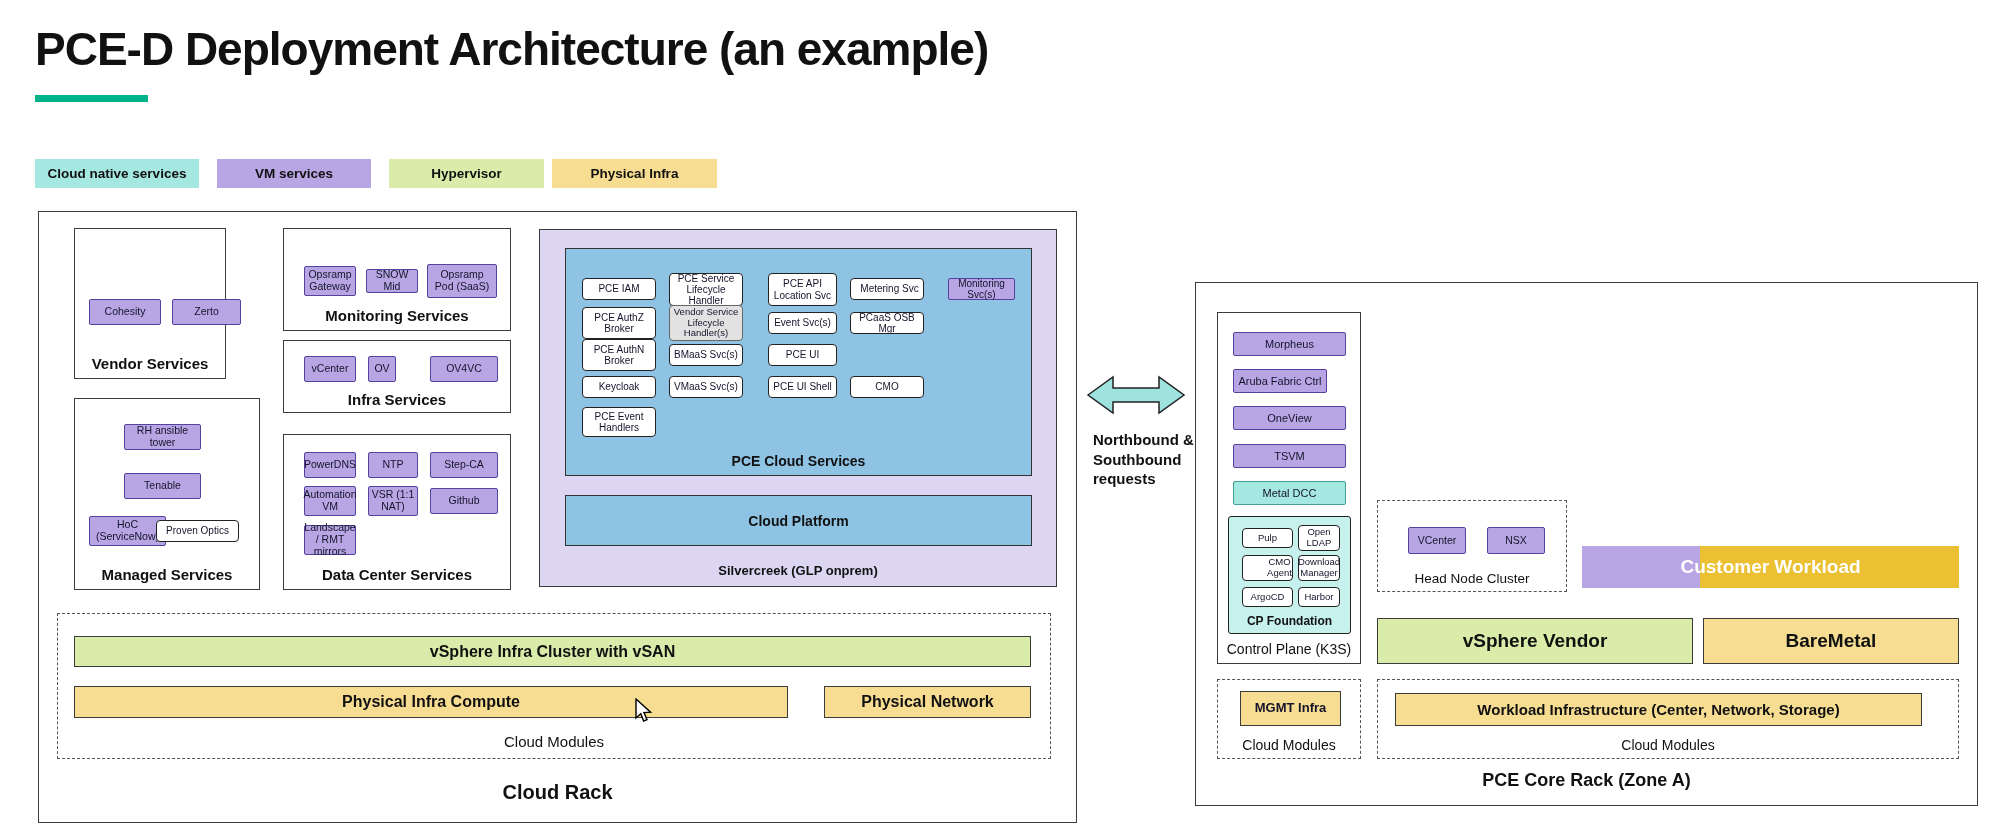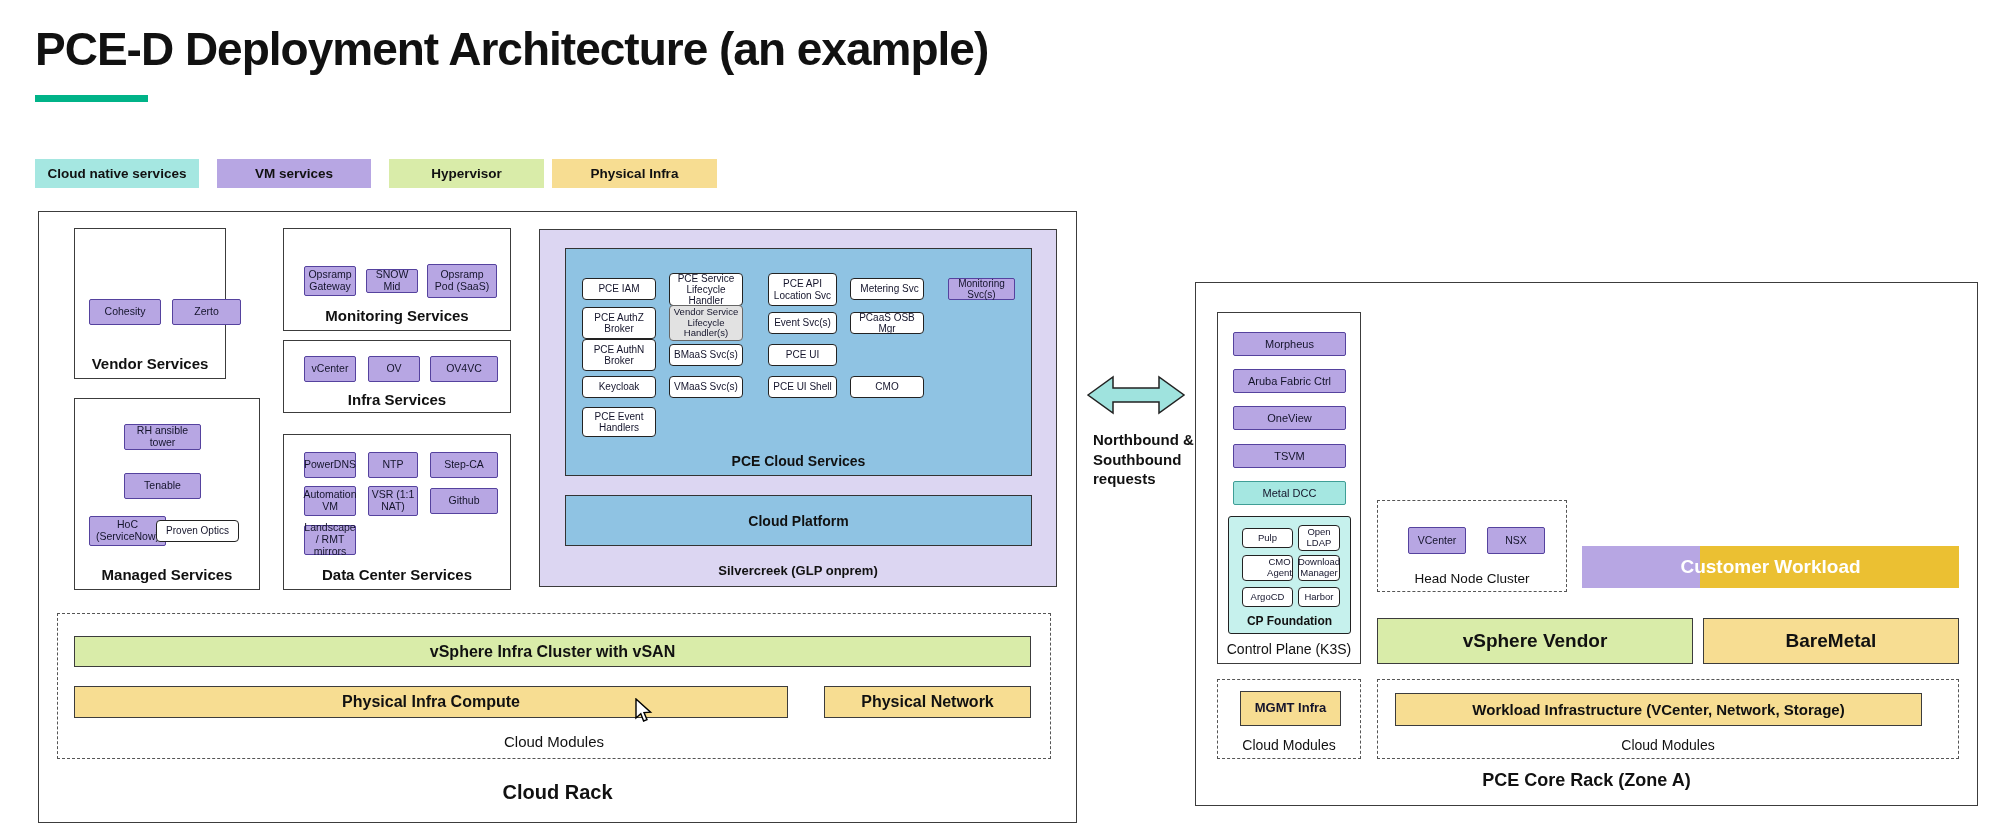--- a/index.html
+++ b/index.html
@@ -47,21 +47,21 @@
 
     <div class="box" style="left:244px;top:16px;width:228px;height:103px;">
       <div class="chip purple" style="left:20px;top:37px;width:52px;height:30px;">Opsramp Gateway</div>
       <div class="chip purple" style="left:82px;top:40px;width:52px;height:24px;">SNOW Mid</div>
       <div class="chip purple" style="left:143px;top:35px;width:70px;height:34px;">Opsramp Pod (SaaS)</div>
       <div class="grouplabel">Monitoring Services</div>
     </div>
 
     <div class="box" style="left:244px;top:128px;width:228px;height:73px;">
       <div class="chip purple" style="left:20px;top:15px;width:52px;height:26px;">vCenter</div>
-      <div class="chip purple" style="left:84px;top:15px;width:52px;height:26px;">OV</div>
+      <div class="chip purple" style="left:84px;top:15px;width:28px;height:26px;">OV</div>
       <div class="chip purple" style="left:146px;top:15px;width:68px;height:26px;">OV4VC</div>
       <div class="grouplabel" style="bottom:4px;">Infra Services</div>
     </div>
 
     <div class="box" style="left:35px;top:186px;width:186px;height:192px;">
       <div class="chip purple" style="left:49px;top:25px;width:77px;height:26px;">RH ansible tower</div>
       <div class="chip purple" style="left:49px;top:74px;width:77px;height:26px;">Tenable</div>
       <div class="chip purple" style="left:14px;top:117px;width:77px;height:30px;">HoC (ServiceNow)</div>
       <div class="chip whitec" style="left:81px;top:121px;width:83px;height:22px;z-index:2;">Proven Optics</div>
       <div class="grouplabel">Managed Services</div>
@@ -123,21 +123,21 @@
 
   <svg class="abs" style="left:1086px;top:372px;" width="100" height="46" viewBox="0 0 100 46">
     <polygon points="2,23 27,5 27,16 73,16 73,5 98,23 73,41 73,30 27,30 27,41" fill="#9fe3de" stroke="#222" stroke-width="1.5"></polygon>
   </svg>
   <div class="abs" style="left:1093px;top:430px;width:120px;font-size:15px;font-weight:bold;line-height:1.3;">Northbound &amp; Southbound requests</div>
 
   <div class="box" style="left:1195px;top:282px;width:783px;height:524px;">
 
     <div class="box" style="left:21px;top:29px;width:144px;height:352px;border-width:1.6px;">
       <div class="chip purple" style="left:15px;top:19px;width:113px;height:24px;font-size:11px;">Morpheus</div>
-      <div class="chip purple" style="left:15px;top:56px;width:113px;height:24px;font-size:11px;">Aruba Fabric Ctrl</div>
+      <div class="chip purple" style="left:15px;top:56px;width:94px;height:24px;font-size:11px;">Aruba Fabric Ctrl</div>
       <div class="chip purple" style="left:15px;top:93px;width:113px;height:24px;font-size:11px;">OneView</div>
       <div class="chip purple" style="left:15px;top:131px;width:113px;height:24px;font-size:11px;">TSVM</div>
       <div class="chip tealc" style="left:15px;top:168px;width:113px;height:24px;font-size:11px;">Metal DCC</div>
 
       <div class="abs" style="left:10px;top:203px;width:123px;height:118px;background:#c6f1ed;border:1.4px solid #222;border-radius:3px;">
         <div class="chip whitec" style="left:13px;top:11px;width:51px;height:20px;font-size:9.5px;">Pulp</div>
         <div class="chip whitec" style="left:69px;top:8px;width:42px;height:26px;font-size:9.5px;">Open LDAP</div>
         <div class="chip whitec" style="left:13px;top:38px;width:51px;height:26px;font-size:9.5px;padding-left:26px;">CMO Agent</div>
         <div class="chip whitec" style="left:69px;top:38px;width:42px;height:26px;font-size:9.5px;">Download Manager</div>
         <div class="chip whitec" style="left:13px;top:70px;width:51px;height:20px;font-size:9.5px;">ArgoCD</div>
@@ -162,20 +162,20 @@
 
     <div class="bar green-bar" style="left:181px;top:335px;width:316px;height:46px;font-size:19px;">vSphere Vendor</div>
     <div class="bar yellow-bar" style="left:507px;top:335px;width:256px;height:46px;font-size:19px;">BareMetal</div>
 
     <div class="dashed" style="left:21px;top:396px;width:144px;height:80px;">
       <div class="chip yellow-bar" style="left:22px;top:11px;width:101px;height:35px;font-size:13px;font-weight:bold;border:1px solid #3c3c3c;border-radius:0;">MGMT Infra</div>
       <div class="plainlabel" style="bottom:5px;font-size:14px;">Cloud Modules</div>
     </div>
 
     <div class="dashed" style="left:181px;top:396px;width:582px;height:80px;">
-      <div class="bar yellow-bar" style="left:17px;top:13px;width:527px;height:33px;font-size:15px;">Workload Infrastructure (VCenter, Network, Storage)</div>
+      <div class="bar yellow-bar" style="left:17px;top:13px;width:527px;height:33px;font-size:15px;">Workload Infrastructure (Center, Network, Storage)</div>
       <div class="plainlabel" style="bottom:5px;font-size:14px;">Cloud Modules</div>
     </div>
 
     <div class="grouplabel" style="bottom:14px;font-size:18px;">PCE Core Rack (Zone A)</div>
   </div>
 
 </div>
 
 </body></html>

